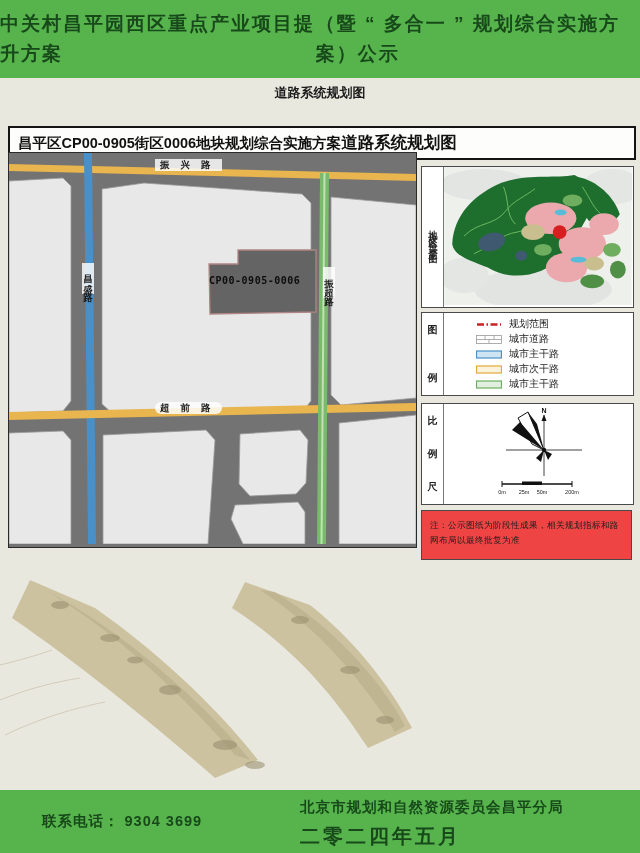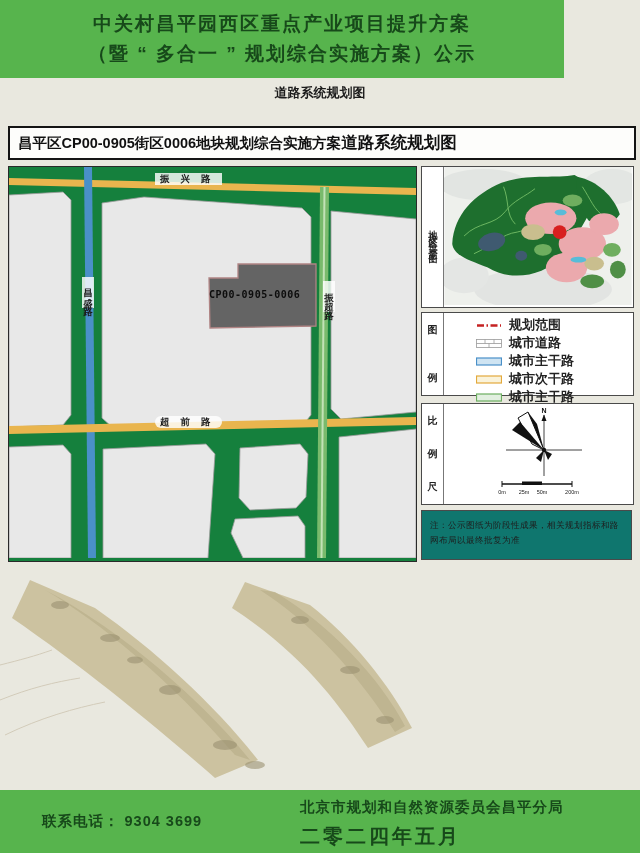--- a/index.html
+++ b/index.html
@@ -1,57 +1,57 @@
 <!DOCTYPE html>
 <html><head>
 <meta charset="utf-8">
 <style>
   html,body{margin:0;padding:0;}
   body{width:640px;height:853px;position:relative;background:#e9e8df;
        font-family:"Liberation Sans",sans-serif;overflow:hidden;}
   .abs{position:absolute;}
 
   
-  .banner{left:0;top:0;width:564px;height:78px;background:#57b44d;
-          display:flex;flex-direction:column;justify-content:center;align-items:center;}
+  .banner{left:0;top:0;width:640px;height:78px;background:#57b44d;
+          display:flex;flex-direction:row;justify-content:center;align-items:center;}
   .banner div{color:#17491a;font-weight:bold;font-size:19px;letter-spacing:2px;line-height:30px;}
 
   .subtitle{left:0;top:84px;width:640px;text-align:center;font-size:13px;font-weight:bold;color:#1c1c1c;}
 
   
   .sheet-header{left:8px;top:126px;width:608px;height:30px;background:#fdfdfb;border:2px solid #141414;
                 display:flex;align-items:center;padding:0 8px;}
   .sheet-header .lt{font-size:14.5px;font-weight:bold;color:#111;}
   .sheet-header .rt{font-size:16.5px;font-weight:bold;color:#111;}
 
   
-  .map-panel{left:8px;top:166px;width:407px;height:394px;background:#15803d;border:1.5px solid #2a2a2a;}
+  .map-panel{left:8px;top:152px;width:407px;height:394px;background:#737373;border:1.5px solid #2a2a2a;}
   .map-label{position:absolute;font-weight:bold;color:#1b1b1b;background:rgba(255,255,255,.82);line-height:1.05;}
   .h-road-label{font-size:9.5px;letter-spacing:11px;padding:1px 0 1px 5px;}
   .v-road-label{font-size:9.5px;writing-mode:vertical-rl;text-orientation:upright;letter-spacing:9px;padding:4px 1px 0 1px;}
   .parcel-label{font-family:"DejaVu Sans Mono",monospace;font-size:10px;color:#0d0d0d;background:none;
                 width:107px;text-align:left;letter-spacing:0.5px;}
 
   
   .side-box{left:421px;width:211px;background:#ffffff;border:1px solid #4a4a4a;display:flex;}
   .side-strip{width:21px;border-right:1px solid #777;display:flex;flex-direction:column;
               align-items:center;justify-content:center;flex:0 0 auto;}
   .v-title{writing-mode:vertical-rl;text-orientation:upright;font-size:9px;font-weight:bold;
            color:#222;letter-spacing:4px;}
   .strip-chars{height:100%;display:flex;flex-direction:column;justify-content:space-between;
                padding:10px 0;box-sizing:border-box;}
   .strip-chars span{font-size:10px;font-weight:bold;color:#222;}
 
   .legend-rows{flex:1;display:flex;flex-direction:column;justify-content:space-evenly;padding:3px 0 3px 32px;}
   .legend-row{display:flex;align-items:center;gap:7px;}
-  .legend-row .lbl{font-size:13px;font-weight:bold;color:#222;}
+  .legend-row .lbl{font-size:10px;font-weight:normal;color:#222;}
 
   .scale-content{flex:1;position:relative;}
 
-  .note-box{left:421px;top:510px;width:211px;height:50px;background:#0f766e;border:1px solid #4a4a4a;
+  .note-box{left:421px;top:510px;width:211px;height:50px;background:#ef4444;border:1px solid #4a4a4a;
             box-sizing:border-box;padding:7px 8px;font-family:Liberation Serif, serif;}
   .note-box .txt{font-size:8.6px;color:#1e1e1e;line-height:1.7;letter-spacing:0.4px;}
 
   
   .footer{left:0;top:790px;width:640px;height:63px;background:#57b44d;}
   .footer .phone{position:absolute;left:42px;top:22px;font-size:14.5px;font-weight:bold;color:#17491a;letter-spacing:1px;}
   .footer .right{position:absolute;left:300px;top:8px;width:332px;color:#17491a;font-weight:bold;}
   .footer .org{font-size:14.5px;letter-spacing:1px;}
   .footer .date{font-size:20px;letter-spacing:3px;margin-top:6px;}
 </style>

